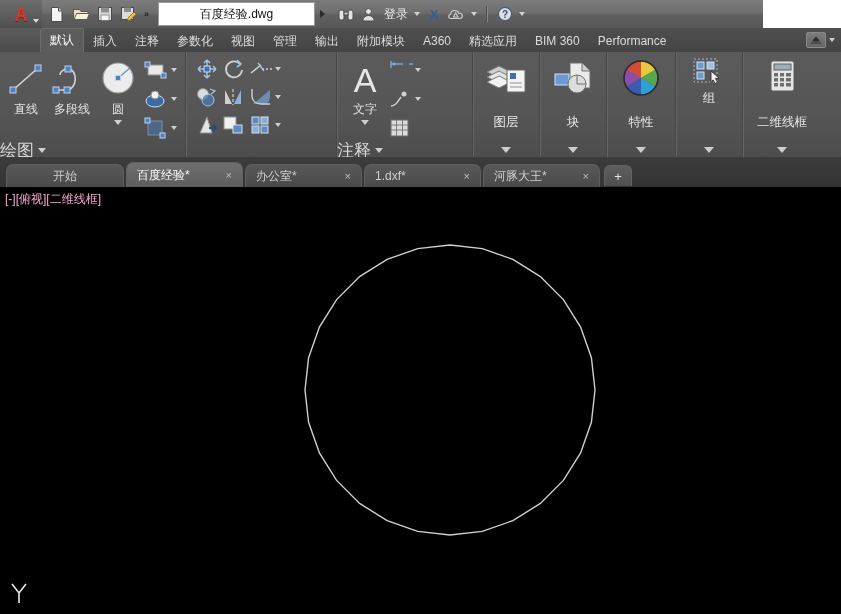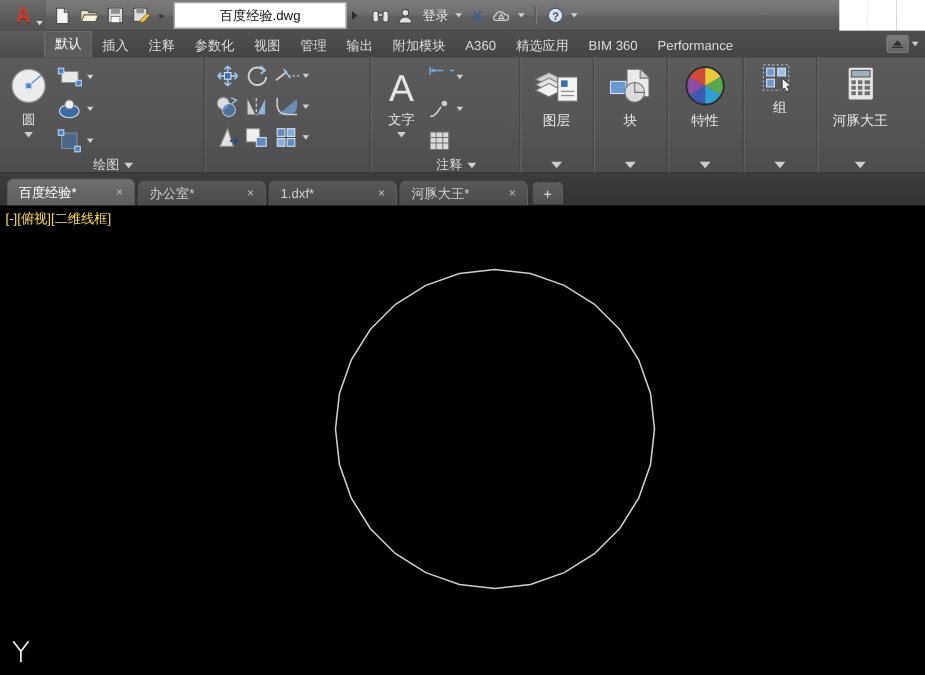--- a/index.html
+++ b/index.html
@@ -102,22 +102,22 @@
     display:flex;align-items:stretch;
     border-bottom:1px solid #2b2b2b;
   }
   .panel{
     position:relative;display:flex;flex-direction:column;
     border-right:1px solid #454545;
     box-shadow:1px 0 0 #666;
   }
   .panel-body{flex:1;display:flex;align-items:flex-start;padding:4px 3px 0 3px;}
   .panel-title{
-    height:17px;display:flex;align-items:center;justify-content:center;gap:4px;
-    font-size:12px;color:#d7d7d7;padding-left:20px;
+    height:17px;display:flex;align-items:center;gap:4px;
+    font-size:17px;color:#d7d7d7;
   }
   .panel-title .pcaret{
     width:0;height:0;border-left:4px solid transparent;border-right:4px solid transparent;
     border-top:5px solid #cfcfcf;
   }
   .bigbtn{
     width:46px;display:flex;flex-direction:column;align-items:center;
     padding-top:2px;
   }
   .bigbtn .ico{height:42px;display:flex;align-items:center;justify-content:center;}
@@ -134,21 +134,21 @@
     width:0;height:0;border-left:3.5px solid transparent;border-right:3.5px solid transparent;
     border-top:4.5px solid #cfcfcf;
   }
   .grid3{display:flex;flex-direction:column;gap:2px;}
   .grid3 .r{display:flex;gap:1px;align-items:center;}
   .vbig{
     width:62px;display:flex;flex-direction:column;align-items:center;justify-content:flex-start;
     height:100%;
   }
   .vbig .ico{height:46px;display:flex;align-items:center;justify-content:center;padding-top:4px;}
-  .vbig .lbl{font-size:12.5px;color:#e9e9e9;margin-top:0;}
+  .vbig .lbl{font-size:12.5px;color:#e9e9e9;margin-top:12px;}
   .vbig .bcar{
     margin-top:auto;margin-bottom:4px;
     width:0;height:0;border-left:5px solid transparent;border-right:5px solid transparent;
     border-top:6px solid #cdcdcd;
   }
 
   
   .doctabs{
     position:absolute;left:0;top:157px;width:841px;height:30px;
     background:linear-gradient(180deg,#3c3c3c,#333);
@@ -176,21 +176,21 @@
     color:#e4e4e4;font-size:13px;line-height:1;
   }
 
   
   .canvas{
     position:absolute;left:0;top:187px;width:841px;height:427px;background:#000;
     overflow:hidden;
   }
   .vplabel{
     position:absolute;left:5px;top:4px;
-    font-size:12px;color:#fde047;white-space:nowrap;
+    font-size:12px;color:#f9a8d4;white-space:nowrap;
   }
   .drawing{position:absolute;left:0;top:0;width:841px;height:427px;}
   .ucs{position:absolute;left:6px;bottom:4px;}
 </style>
 </head>
 <body>
 
 <div id="app">
 
   <div class="titlebar">
@@ -303,21 +303,42 @@
       </span>
       <span class="smallcaret"></span>
     </div>
   </div>
 
   <div class="ribbon">
 
     <div class="panel" style="width:185px">
       <div class="panel-body">
 
-
+        <div class="bigbtn">
+          <span class="ico">
+            <svg width="40" height="40" viewBox="0 0 40 40">
+              <line x1="7" y1="31" x2="32" y2="9" stroke="#d4d4d4" stroke-width="1.6"></line>
+              <rect x="4" y="28" width="6" height="6" fill="#4f82c4" stroke="#bcd3ee"></rect>
+              <rect x="29" y="6" width="6" height="6" fill="#4f82c4" stroke="#bcd3ee"></rect>
+            </svg>
+          </span>
+          <span class="lbl">直线</span>
+        </div>
+
+        <div class="bigbtn">
+          <span class="ico">
+            <svg width="44" height="40" viewBox="0 0 44 40">
+              <path d="M6 31 H16 C28 31 28 10 18 10 C12 10 10 14 10 16" fill="none" stroke="#d4d4d4" stroke-width="1.6"></path>
+              <rect x="3" y="28" width="6" height="6" fill="#4f82c4" stroke="#bcd3ee"></rect>
+              <rect x="14" y="28" width="6" height="6" fill="#4f82c4" stroke="#bcd3ee"></rect>
+              <rect x="15" y="7" width="6" height="6" fill="#4f82c4" stroke="#bcd3ee"></rect>
+            </svg>
+          </span>
+          <span class="lbl">多段线</span>
+        </div>
 
         <div class="bigbtn">
           <span class="ico">
             <svg width="40" height="40" viewBox="0 0 40 40">
               <circle cx="20" cy="19" r="15" fill="#ececec" stroke="#9a9a9a" stroke-width="1.2"></circle>
               <line x1="20" y1="19" x2="32" y2="9" stroke="#5b8ec9" stroke-width="1.2"></line>
               <rect x="17.5" y="16.5" width="5" height="5" fill="#4f82c4" stroke="#bcd3ee"></rect>
             </svg>
           </span>
           <span class="lbl">圆</span>
@@ -558,27 +579,30 @@
               <rect x="24" y="15" width="5" height="3.5"></rect>
             <rect x="12" y="20" width="4" height="3.5"></rect>
               <rect x="18" y="20" width="4" height="3.5"></rect>
               <rect x="24" y="20" width="5" height="3.5"></rect>
             <rect x="12" y="25" width="4" height="3.5"></rect>
               <rect x="18" y="25" width="4" height="3.5"></rect>
               <rect x="24" y="25" width="5" height="3.5"></rect>
           </g>
         </svg>
       </span>
-      <span class="lbl">河豚大王</span>
+      <span class="lbl">二维线框</span>
       <span class="bcar"></span>
     </div>
 
   </div>
 
   <div class="doctabs">
+    <div class="dtab start">
+      <span>开始</span>
+    </div>
     <div class="dtab active" style="min-width:95px">
       <span>百度经验*</span>
       <span class="x">×</span>
     </div>
     <div class="dtab" style="min-width:95px">
       <span>办公室*</span>
       <span class="x">×</span>
     </div>
     <div class="dtab" style="min-width:95px">
       <span>1.dxf*</span>

